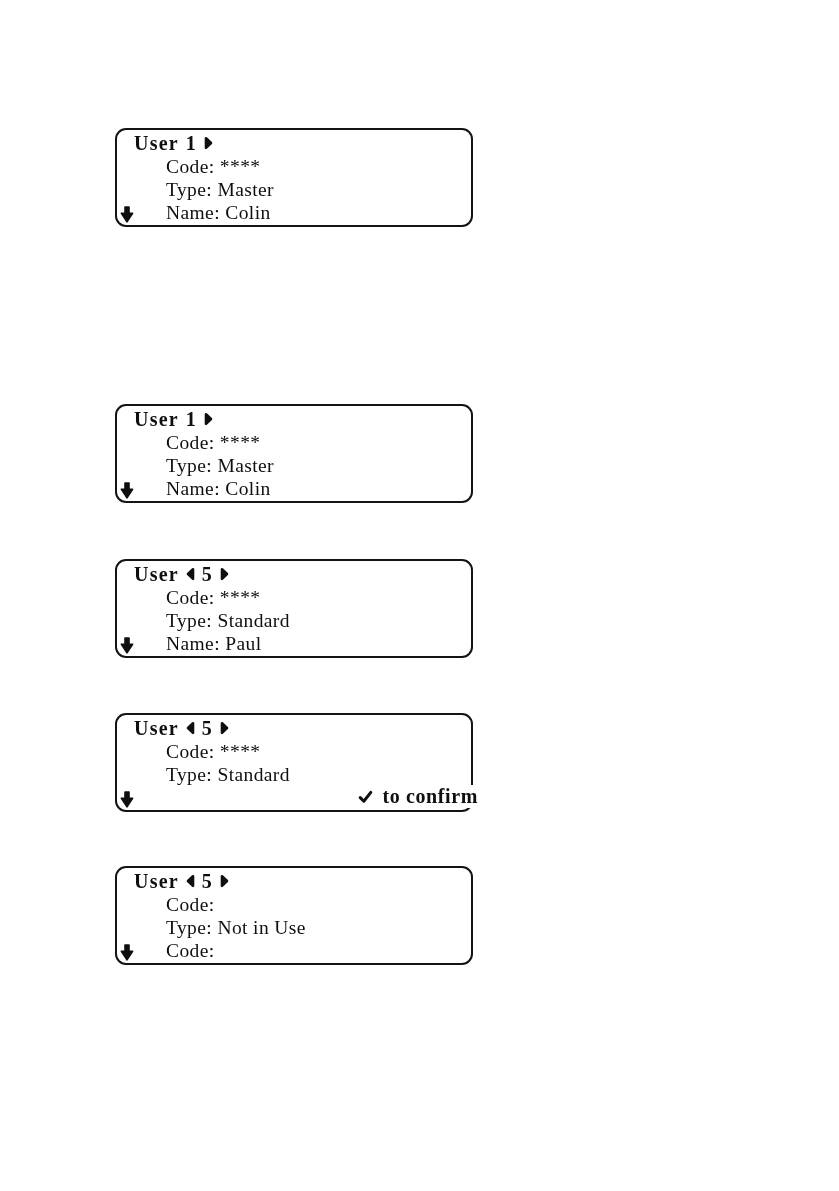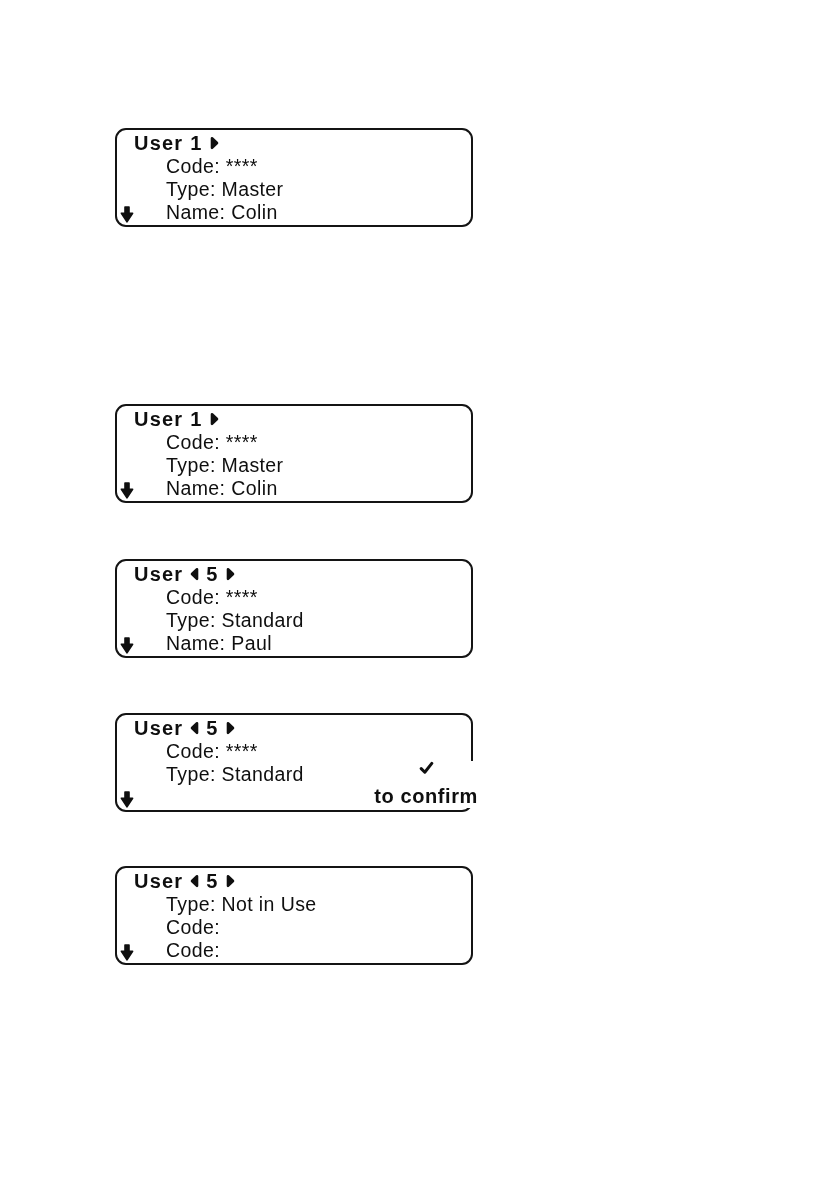--- a/index.html
+++ b/index.html
@@ -3,21 +3,21 @@
 <meta charset="utf-8">
 <style>
   * { box-sizing: border-box; }
   html, body { margin: 0; padding: 0; background: #ffffff; }
   .page {
     position: relative;
     width: 839px;
     height: 995px;
     background: #ffffff;
     overflow: hidden;
-    font-family: Liberation Sans, sans-serif;
+    font-family: Liberation Serif, serif;
     color: #0f0f0f;
   }
   .lcd {
     position: absolute;
     left: 115px;
     width: 358px;
     height: 99px;
     border: 2.5px solid #141414;
     border-radius: 11px;
     background: #ffffff;
@@ -53,21 +53,20 @@
     bottom: 2px;
     display: inline-flex;
     align-items: center;
     gap: 10px;
     font-weight: 700;
     font-size: 20px;
     letter-spacing: 0.6px;
     line-height: 23px;
     background: #ffffff;
     padding-left: 4px;
-    flex-direction: column;
   }
   .footer-rule {
     position: absolute;
     left: 62px;
     top: 1116px;
     width: 716px;
     height: 2.5px;
     background: #141414;
   }
 </style>
@@ -165,22 +164,22 @@
       <div class="lcd-title">
         <span>User</span>
           <span class="nav-arrow"><svg width="9" height="14" viewBox="0 0 9 14">
               <path d="M7 2.2 L2 7 L7 11.8 Z" fill="#0f0f0f" stroke="#0f0f0f" stroke-width="2.6" stroke-linejoin="round"></path>
             </svg></span>
           <span>5</span>
           <span class="nav-arrow"><svg width="9" height="14" viewBox="0 0 9 14">
               <path d="M2 2.2 L7 7 L2 11.8 Z" fill="#0f0f0f" stroke="#0f0f0f" stroke-width="2.6" stroke-linejoin="round"></path>
             </svg></span>
       </div>
+      <div class="lcd-row">Code:</div>
       <div class="lcd-row">Type: Not in Use</div>
-      <div class="lcd-row">Code:</div>
       <div class="lcd-row">Code:</div>
       <span class="scroll-arrow"><svg width="14" height="17" viewBox="0 0 14 17">
             <path d="M5 1 L9 1 L9 7.2 L12.6 7.2 L7 15.8 L1.4 7.2 L5 7.2 Z" fill="#0f0f0f" stroke="#0f0f0f" stroke-width="1.6" stroke-linejoin="round"></path>
           </svg></span>
     </div>
   </div>
 
   <div class="footer-rule"></div>
 
 </div>

